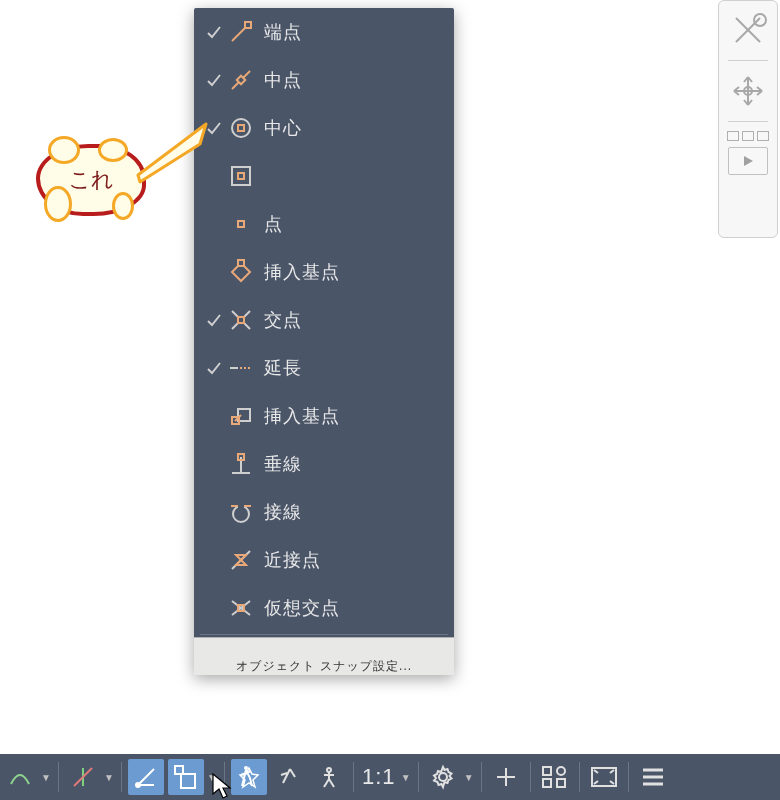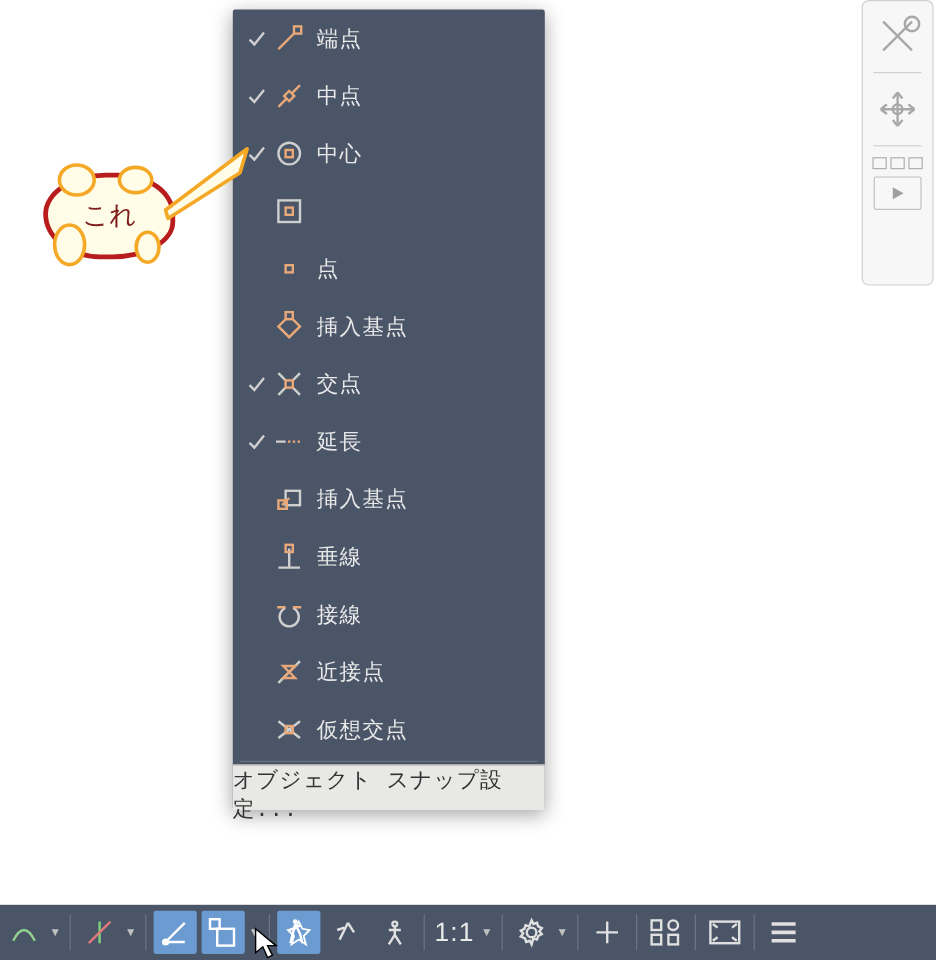--- a/index.html
+++ b/index.html
@@ -102,27 +102,27 @@
     letter-spacing: 1px;
   }
   .menu-sep {
     height: 1px;
     background: #6a7585;
     margin: 2px 6px;
   }
   .menu-footer {
     background: #e8e8e6;
     color: #333;
-    font-size: 18px;
+    font-size: 12px;
     height: 38px;
     display: flex;
-    align-items: flex-start;
+    align-items: flex-end;
     justify-content: center;
     border-top: 1px solid #b0b0b0;
-    font-family: Liberation Mono, monospace;
+    font-family: Liberation Sans, sans-serif;
     letter-spacing: 1px;
     font-weight: 500;
   }
 
   
   .statusbar {
     position: absolute;
     left: 0;
     right: 0;
     bottom: 0;

